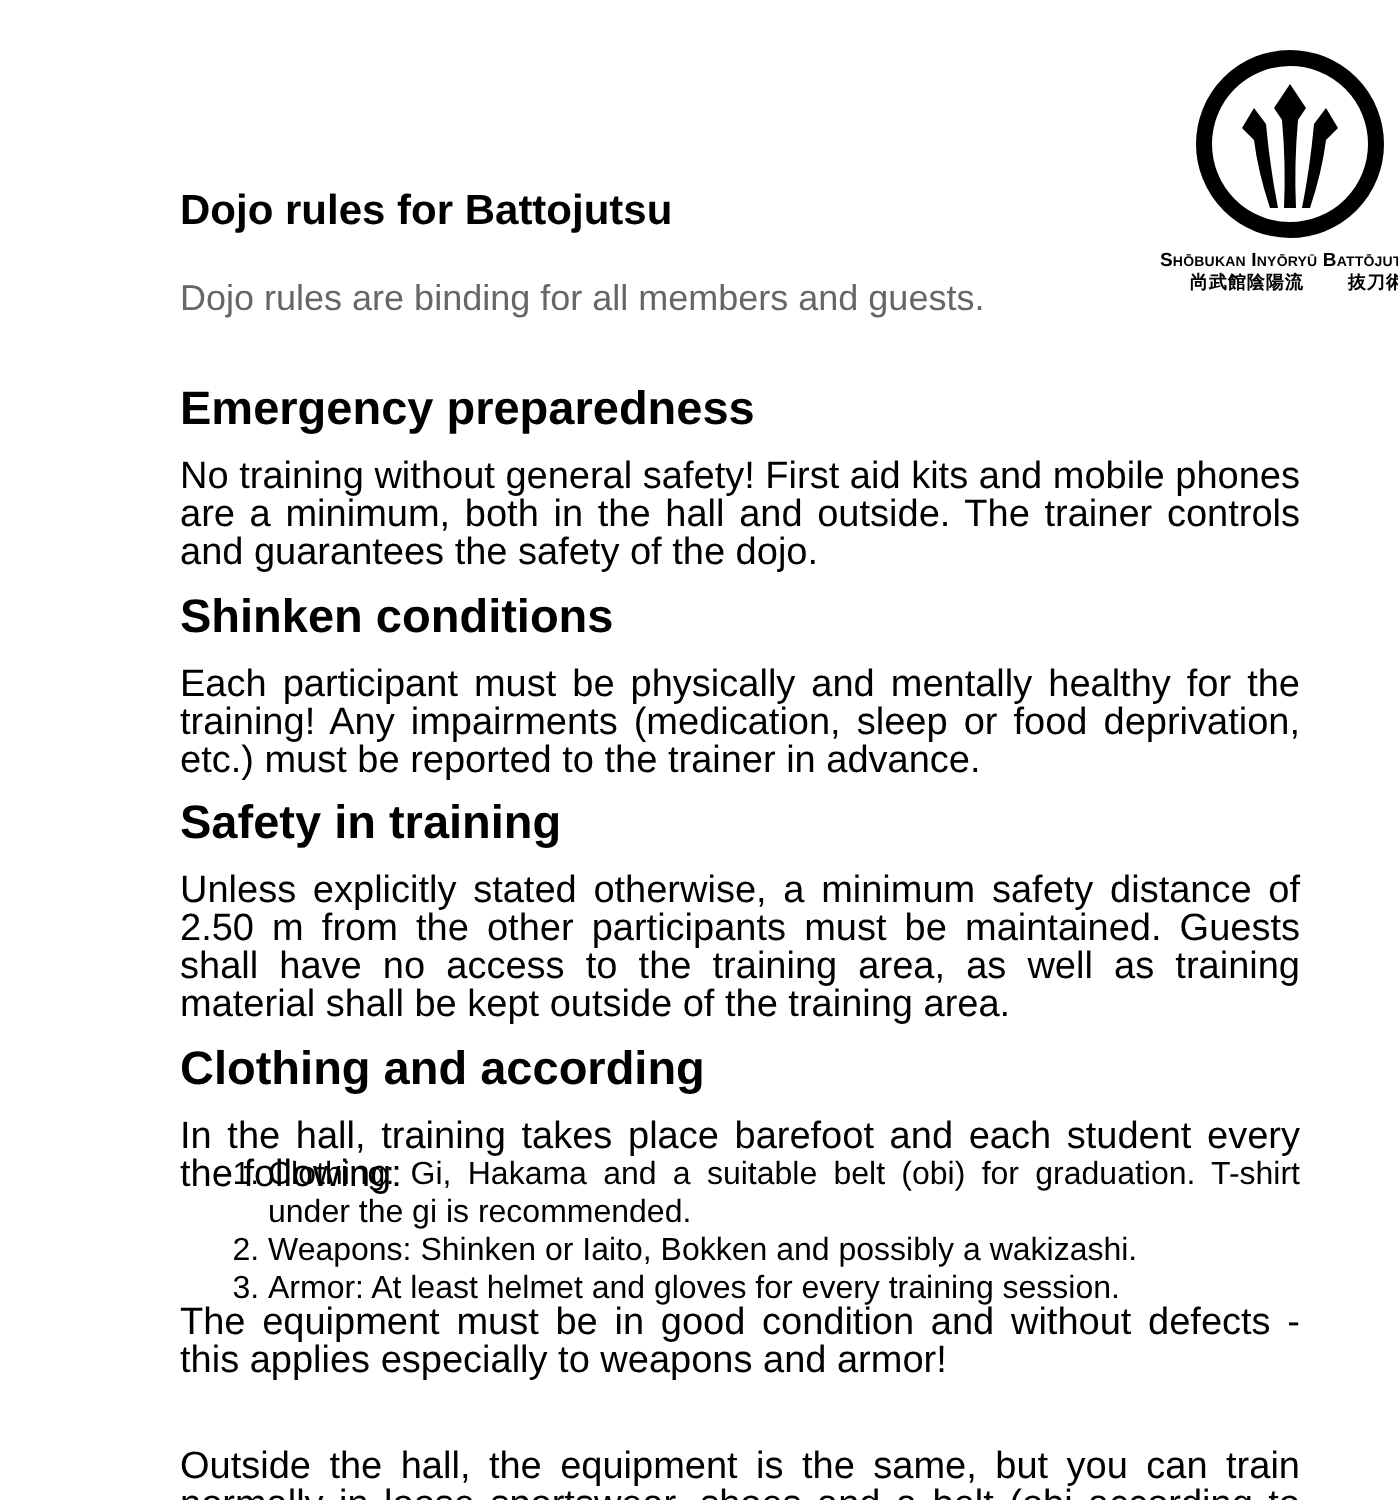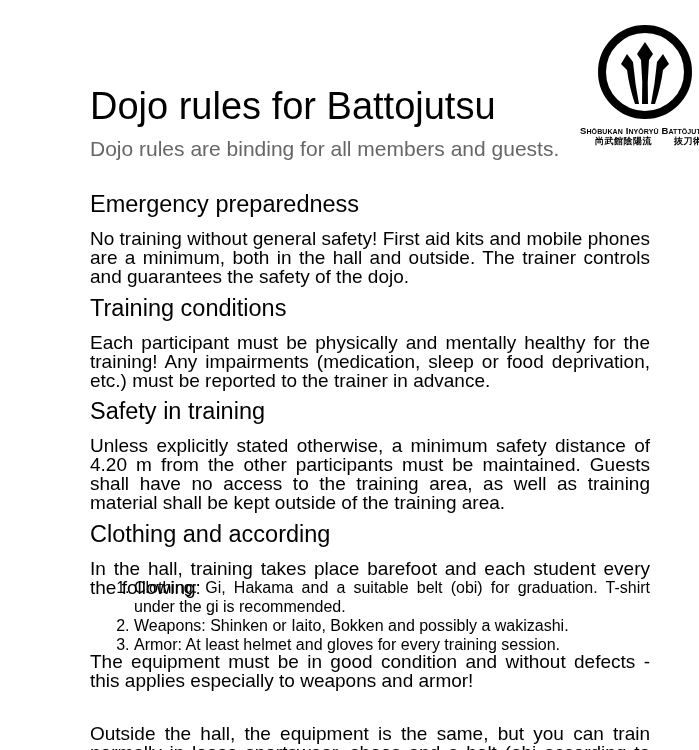--- a/index.html
+++ b/index.html
@@ -4,23 +4,23 @@
 <style>
   html, body { margin: 0; padding: 0; background: #ffffff; }
   body { width: 699px; height: 750px; position: relative; overflow: hidden;
          font-family: "Liberation Sans", sans-serif; color: #000; }
   .logo { position: absolute; left: 597px; top: 24px; width: 96px; height: 96px; }
   .logo-caption { position: absolute; left: 580px; top: 125px; width: 130px; white-space: nowrap; }
   .logo-caption .latin { font-size: 9.5px; font-weight: bold; letter-spacing: 0.1px; line-height: 11px; font-variant: small-caps; }
   .logo-caption .kanji { font-size: 9px; font-weight: bold; line-height: 11px; padding-left: 15px; letter-spacing: 0.5px; }
   .logo-caption .kanji span + span { margin-left: 22px; }
   .doc { position: absolute; left: 90px; top: 0; width: 560px; }
-  h1 { position: absolute; top: 88px; left: 0; margin: 0; font-weight: normal; font-size: 38px; line-height: 36px; white-space: nowrap; }
-  .subtitle { position: absolute; top: 138px; left: 0; margin: 0; font-size: 21px; line-height: 22px; color: #666666; white-space: nowrap; }
-  h2 { position: absolute; left: 0; margin: 0; font-weight: normal; font-size: 23.5px; line-height: 28px; white-space: nowrap; }
+  h1 { position: absolute; top: 88px; left: 0; margin: 0; font-weight: bold; font-size: 21px; line-height: 36px; white-space: nowrap; }
+  .subtitle { position: absolute; top: 138px; left: 0; margin: 0; font-size: 18px; line-height: 22px; color: #666666; white-space: nowrap; }
+  h2 { position: absolute; left: 0; margin: 0; font-weight: bold; font-size: 23.5px; line-height: 28px; white-space: nowrap; }
   p { position: absolute; left: 0; width: 560px; margin: 0; font-size: 19px; line-height: 19px; text-align: justify; }
   ol { position: absolute; left: 0; width: 560px; margin: 0; padding-left: 44px; box-sizing: border-box; font-size: 16px; line-height: 19px; text-align: justify; }
   ol li { padding-left: 0; }
 </style>
 </head>
 <body>
 
 <svg class="logo" viewBox="0 0 96 96">
   <circle cx="48" cy="48" r="43" fill="none" stroke="#000" stroke-width="8"></circle>
 
@@ -37,25 +37,25 @@
   </div>
 </div>
 
 <div class="doc">
   <h1>Dojo rules for Battojutsu</h1>
   <div class="subtitle">Dojo rules are binding for all members and guests.</div>
 
   <h2 style="top:190px">Emergency preparedness</h2>
   <p style="top:229px">No training without general safety! First aid kits and mobile phones are a minimum, both in the hall and outside. The trainer controls and guarantees the safety of the dojo.</p>
 
-  <h2 style="top:294px">Training conditions</h2>
+  <h2 style="top:294px">Shinken conditions</h2>
   <p style="top:333px">Each participant must be physically and mentally healthy for the training! Any impairments (medication, sleep or food deprivation, etc.) must be reported to the trainer in advance.</p>
 
   <h2 style="top:397px">Safety in training</h2>
-  <p style="top:436px">Unless explicitly stated otherwise, a minimum safety distance of 4.20 m from the other participants must be maintained. Guests shall have no access to the training area, as well as training material shall be kept outside of the training area.</p>
+  <p style="top:436px">Unless explicitly stated otherwise, a minimum safety distance of 2.50 m from the other participants must be maintained. Guests shall have no access to the training area, as well as training material shall be kept outside of the training area.</p>
 
   <h2 style="top:520px">Clothing and according</h2>
   <p style="top:559px">In the hall, training takes place barefoot and each student every the following:</p>
   <ol style="top:578px">
     <li>Clothing: Gi, Hakama and a suitable belt (obi) for graduation. T-shirt under the gi is recommended.</li>
     <li>Weapons: Shinken or Iaito, Bokken and possibly a wakizashi.</li>
     <li>Armor: At least helmet and gloves for every training session.</li>
   </ol>
   <p style="top:652px">The equipment must be in good condition and without defects - this applies especially to weapons and armor!</p>
   <p style="top:724px">Outside the hall, the equipment is the same, but you can train normally in loose sportswear, shoes and a belt (obi according to your graduation).</p>

